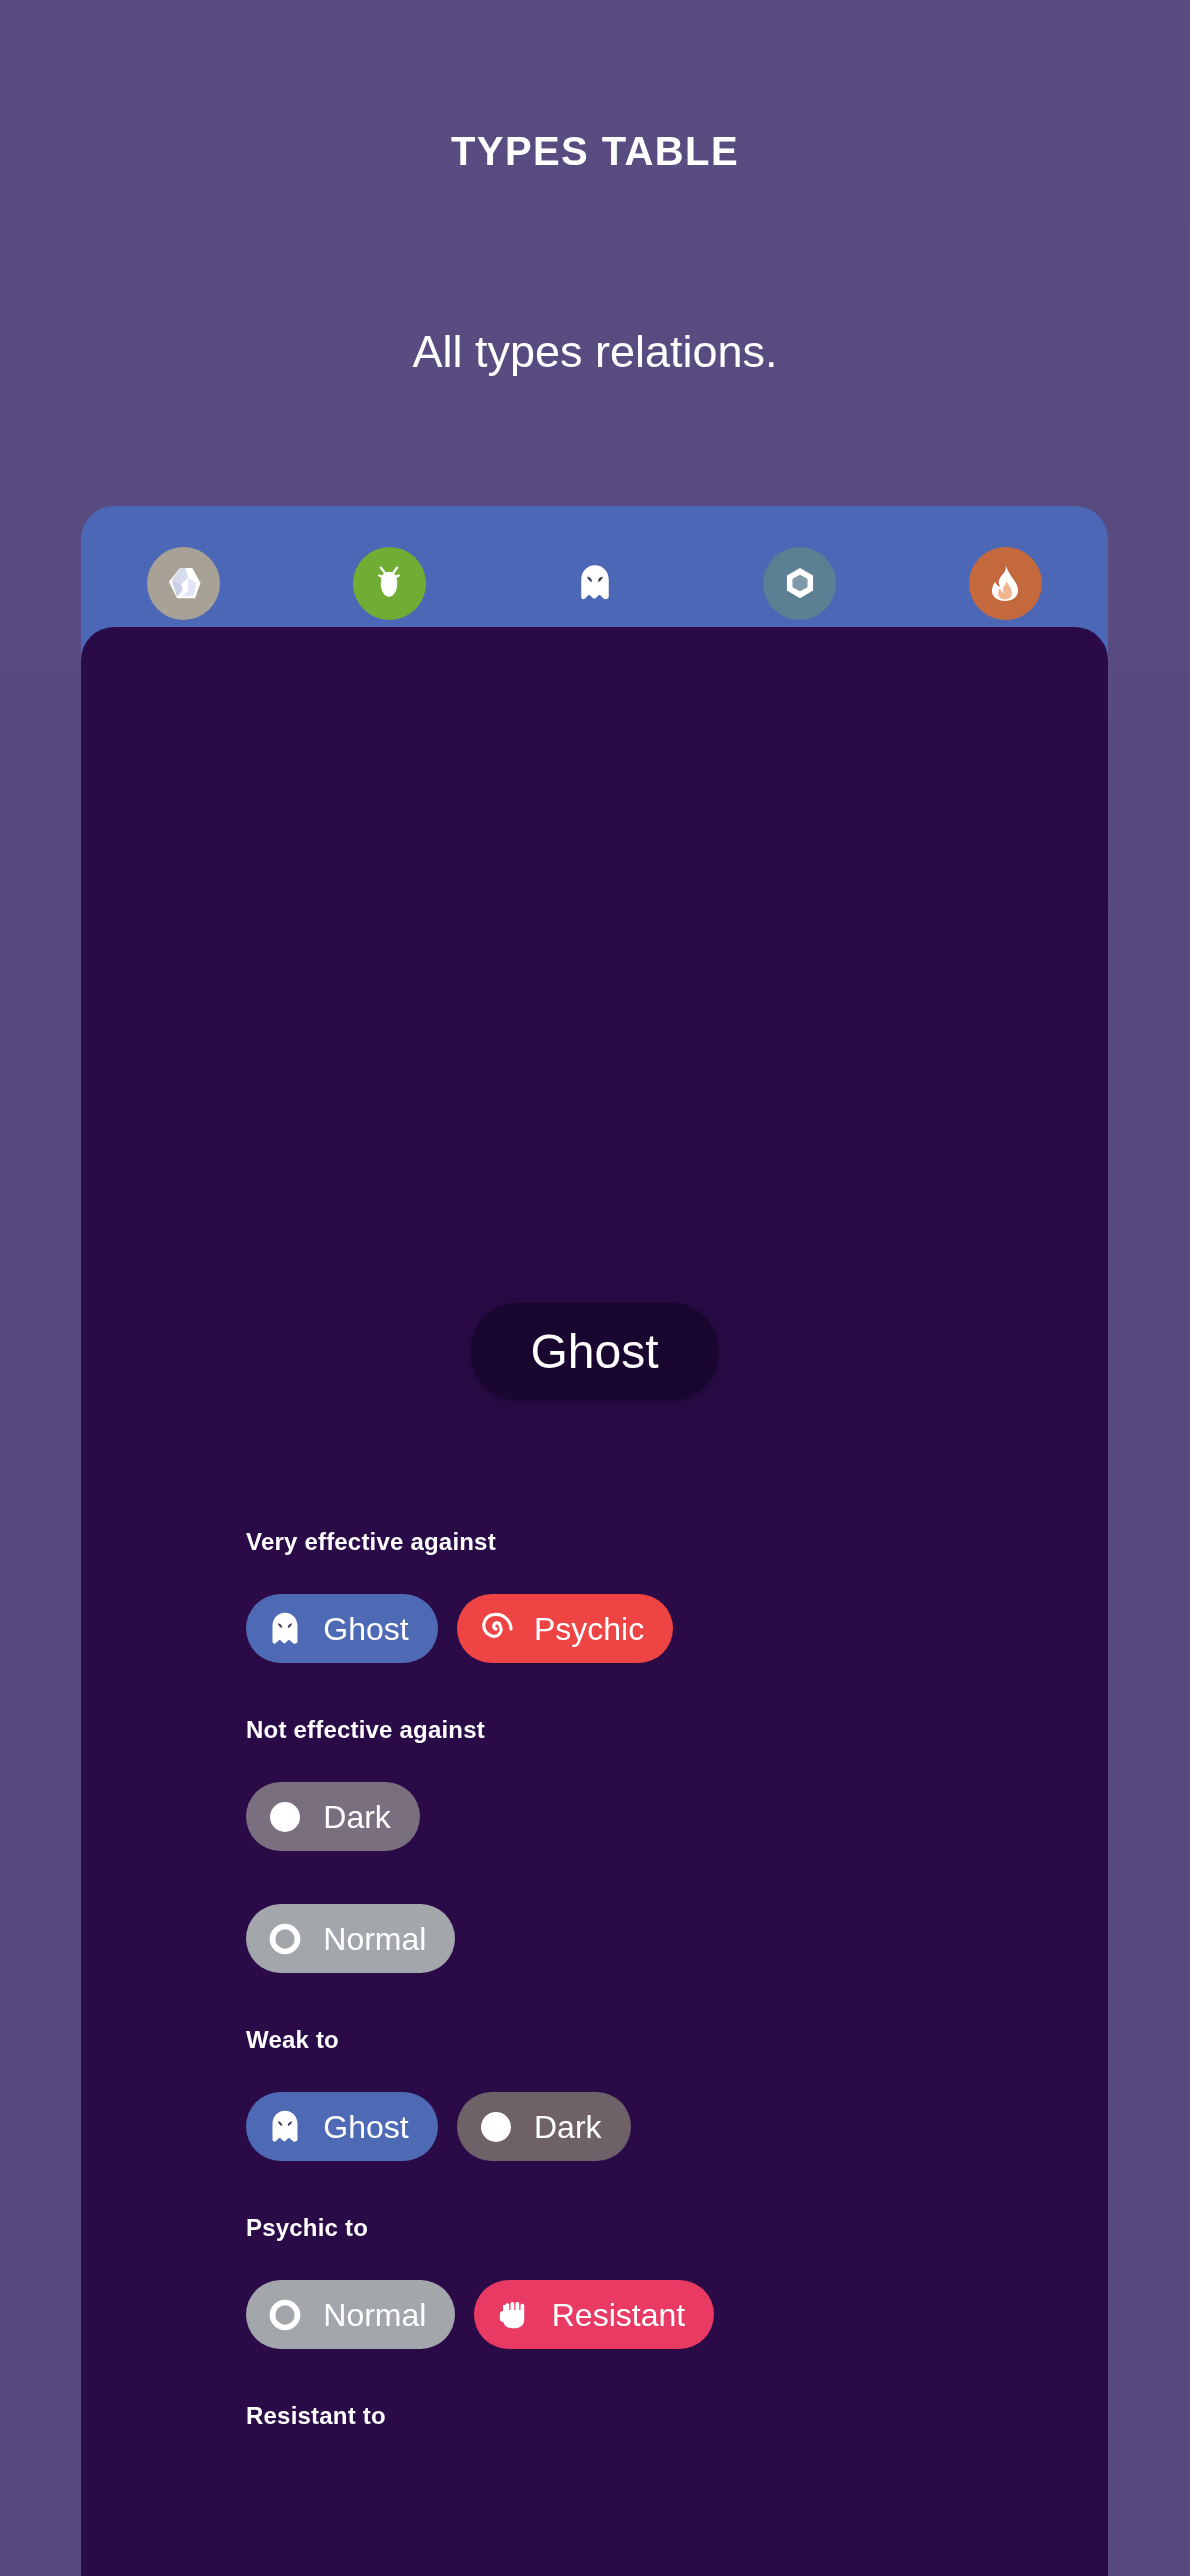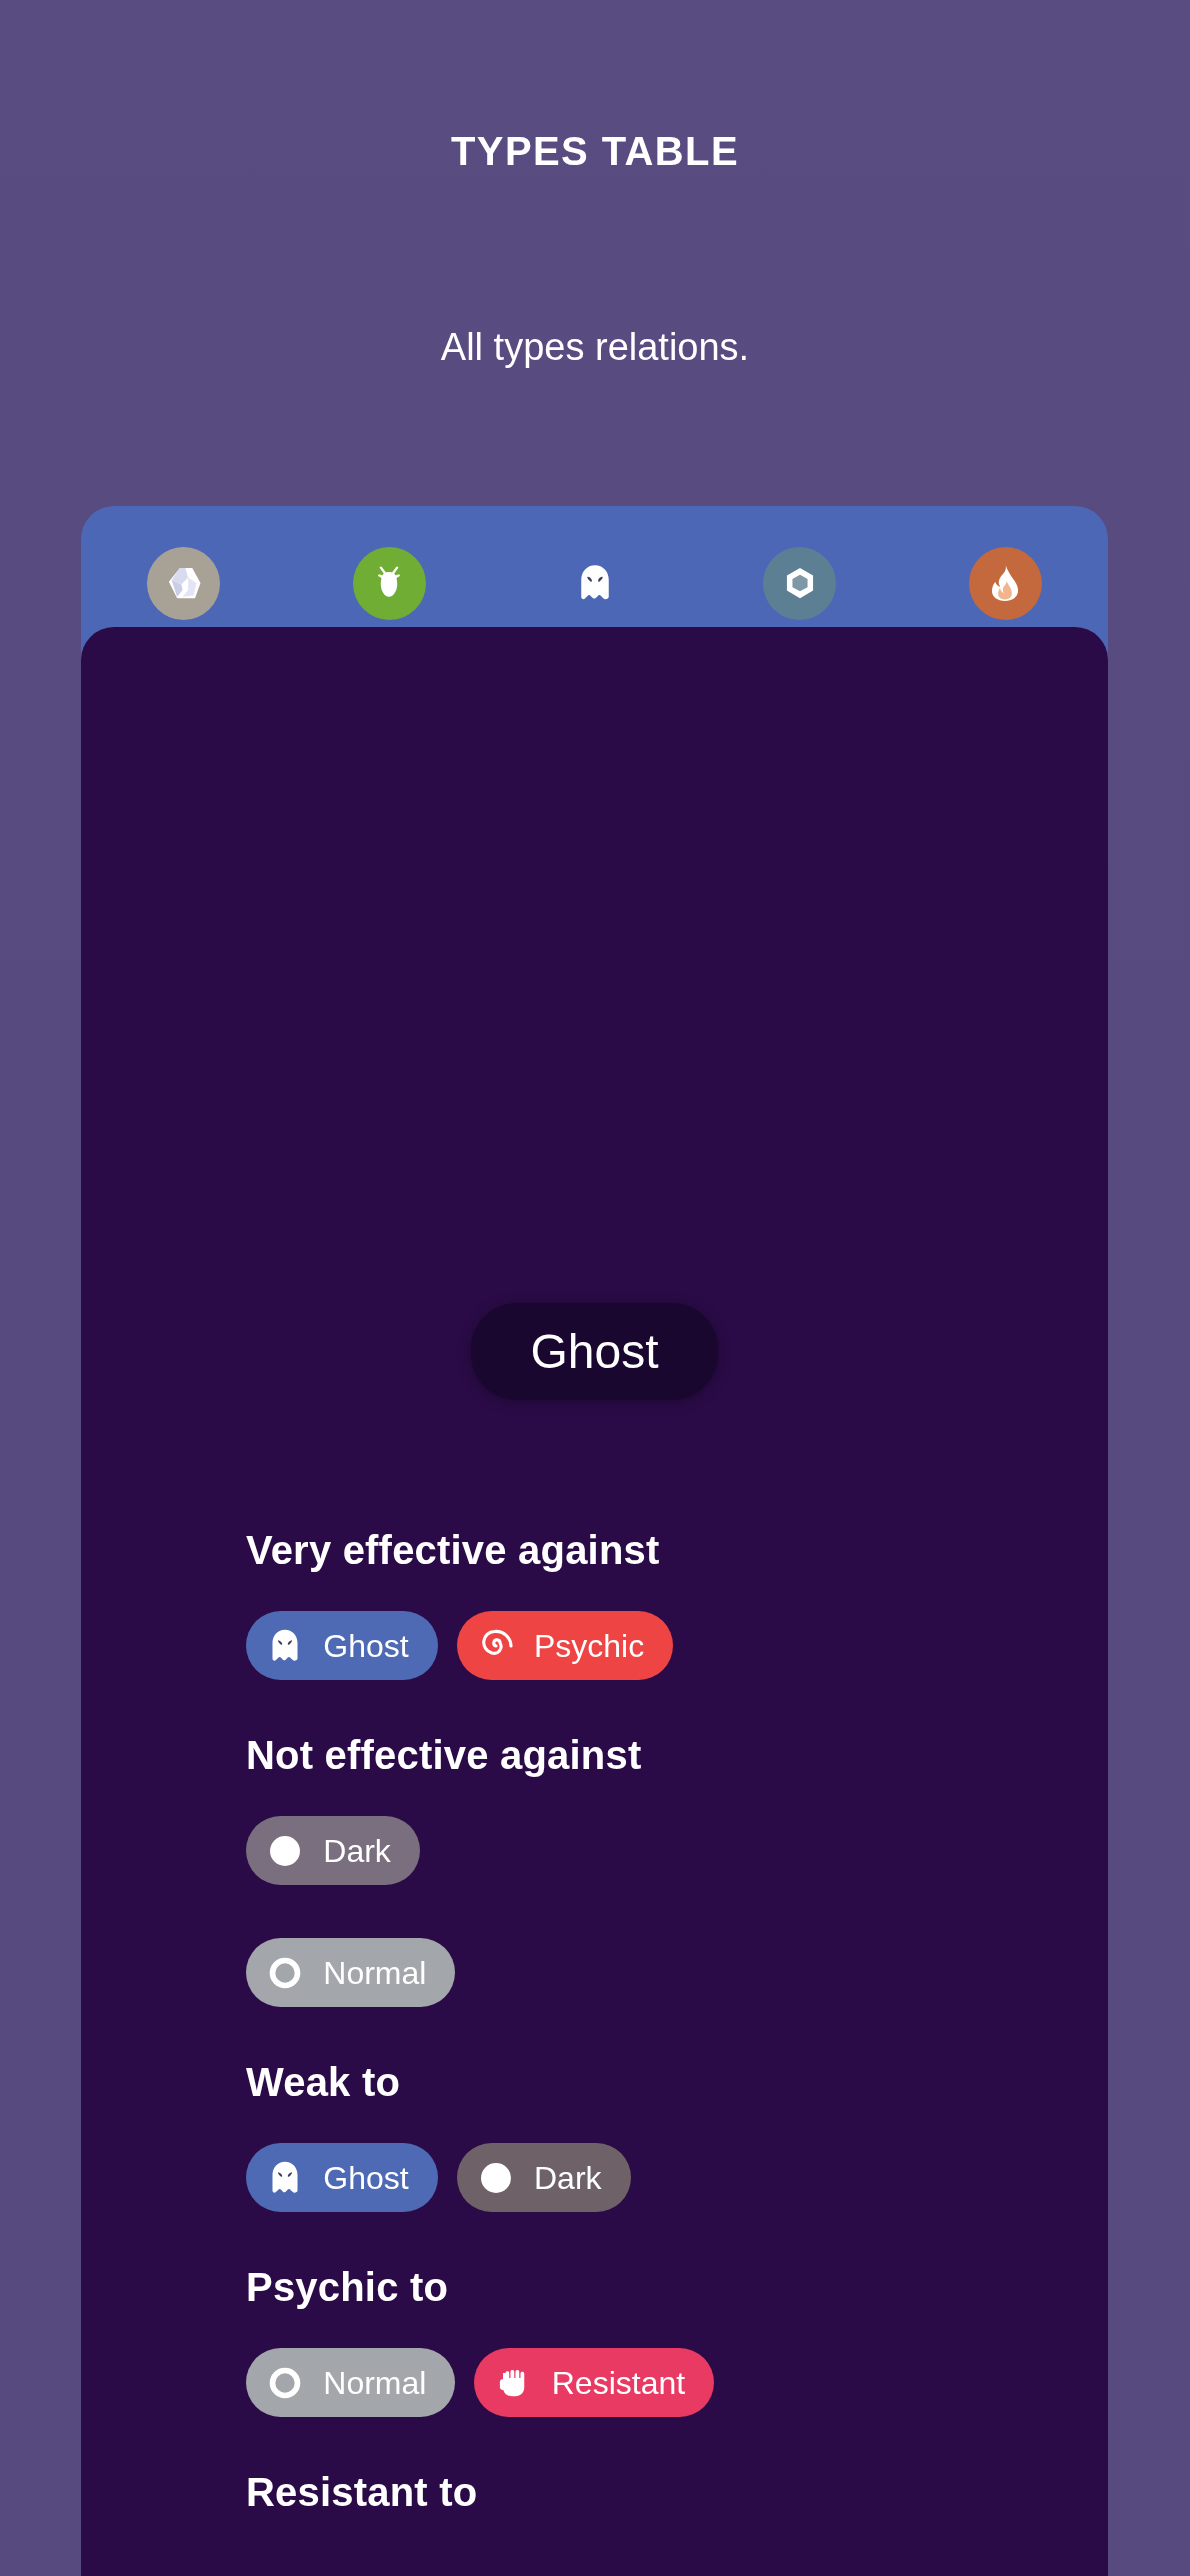--- a/index.html
+++ b/index.html
@@ -18,21 +18,21 @@
   .hero-title {
     position:absolute; top:129px; left:0; width:100%;
     text-align:center;
     color:#ffffff;
     font-size:40px; font-weight:bold; letter-spacing:1.4px;
   }
   .hero-sub {
     position:absolute; top:326px; left:0; width:100%;
     text-align:center;
     color:#ffffff;
-    font-size:38px; font-weight:normal;
+    font-size:45px; font-weight:normal;
   }
 
   
   .phone {
     position:absolute; left:81px; top:506px;
     width:1027px; height:2472px;
     background:#4c67b5;
     border-radius:33px 33px 0 0;
     overflow:hidden;
   }
@@ -87,21 +87,21 @@
   }
 
   
   .sections {
     position:absolute; top:901px; left:165px;
     width:824px;
   }
   .section { margin-bottom:53px; }
   .section-title {
     color:#ffffff;
-    font-size:40px; font-weight:bold;
+    font-size:24px; font-weight:bold;
     margin-bottom:38px;
     letter-spacing:0.2px;
   }
   .chips { display:flex; flex-wrap:wrap; gap:19px; }
   .chip {
     display:inline-flex; align-items:center;
     height:69px;
     border-radius:35px;
     padding:0 29px 0 17px;
     color:#ffffff;

